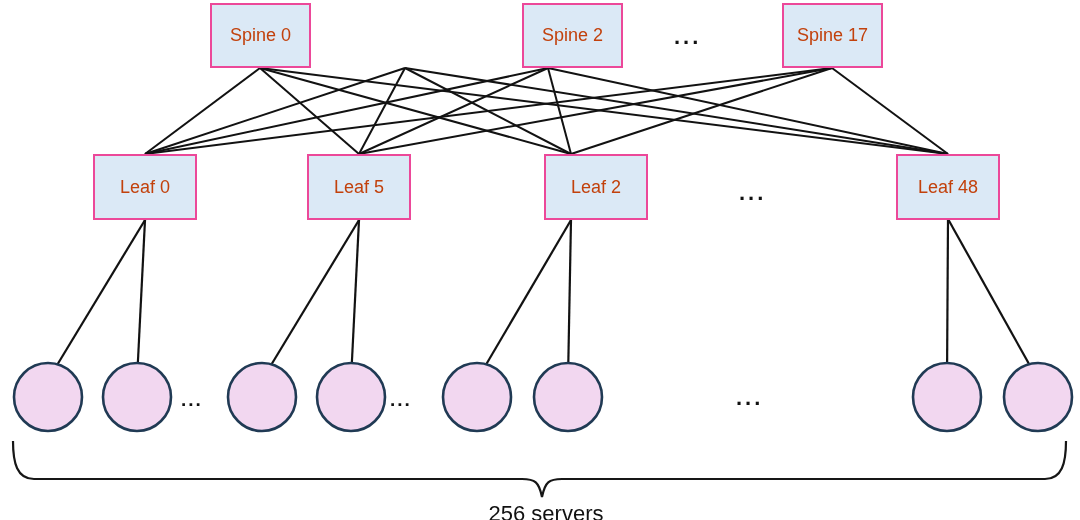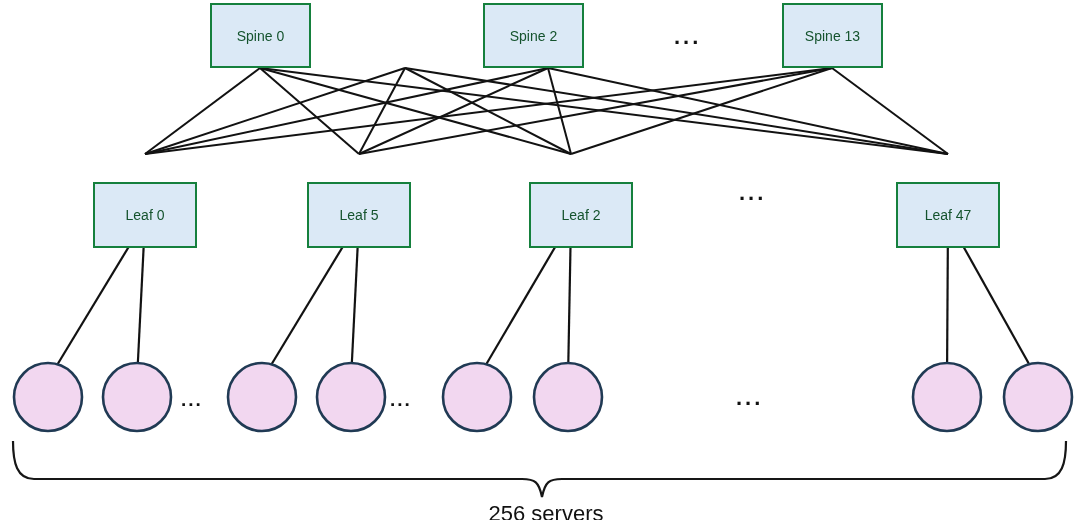--- a/index.html
+++ b/index.html
@@ -12,30 +12,30 @@
     overflow: hidden;
   }
   #wires {
     position: absolute;
     left: 0; top: 0;
     width: 1080px; height: 520px;
   }
   .node-box {
     position: absolute;
     background: #dbe9f6;
-    border: 2px solid #15803d;
+    border: 2px solid #ec4899;
     display: flex;
     align-items: center;
     justify-content: center;
     box-sizing: border-box;
-    font-size: 14px;
-    color: #14532d;
+    font-size: 18px;
+    color: #c2410c;
   }
   .spine-box { top: 3px; width: 101px; height: 65px; }
-  .leaf-box  { top: 154px; width: 104px; height: 66px; margin-top: 28px; }
+  .leaf-box  { top: 154px; width: 104px; height: 66px; }
   .ellipsis {
     position: absolute;
     color: #111111;
     font-weight: bold;
     font-size: 22px;
     letter-spacing: 3px;
     line-height: 1;
   }
   .ellipsis-small { font-size: 19px; letter-spacing: 2px; }
   .caption {
@@ -101,40 +101,40 @@
              L 522 479
              C 535 479 539 482 542 497
              C 545 482 549 479 562 479
              L 1045 479
              C 1062 479 1066 463 1066 441" fill="none" stroke="#161616" stroke-width="2.2"></path>
   </svg>
 
   <div class="node-box spine-box" style="left:210px">
     <span>Spine 0</span>
   </div>
-  <div class="node-box spine-box" style="left:483px">
+  <div class="node-box spine-box" style="left:522px">
     <span>Spine 2</span>
   </div>
   <div class="ellipsis" style="left:674px; top:26px">...</div>
   <div class="node-box spine-box" style="left:782px">
-    <span>Spine 13</span>
+    <span>Spine 17</span>
   </div>
 
   <div class="node-box leaf-box" style="left:93px">
     <span>Leaf 0</span>
   </div>
   <div class="node-box leaf-box" style="left:307px">
     <span>Leaf 5</span>
   </div>
-  <div class="node-box leaf-box" style="left:529px">
+  <div class="node-box leaf-box" style="left:544px">
     <span>Leaf 2</span>
   </div>
   <div class="ellipsis" style="left:739px; top:182px">...</div>
   <div class="node-box leaf-box" style="left:896px">
-    <span>Leaf 47</span>
+    <span>Leaf 48</span>
   </div>
 
   <div class="ellipsis ellipsis-small" style="left:181px; top:390px">...</div>
   <div class="ellipsis ellipsis-small" style="left:390px; top:390px">...</div>
   <div class="ellipsis" style="left:736px; top:387px">...</div>
 
   <div class="caption">256 servers</div>
 
 </div>
 

